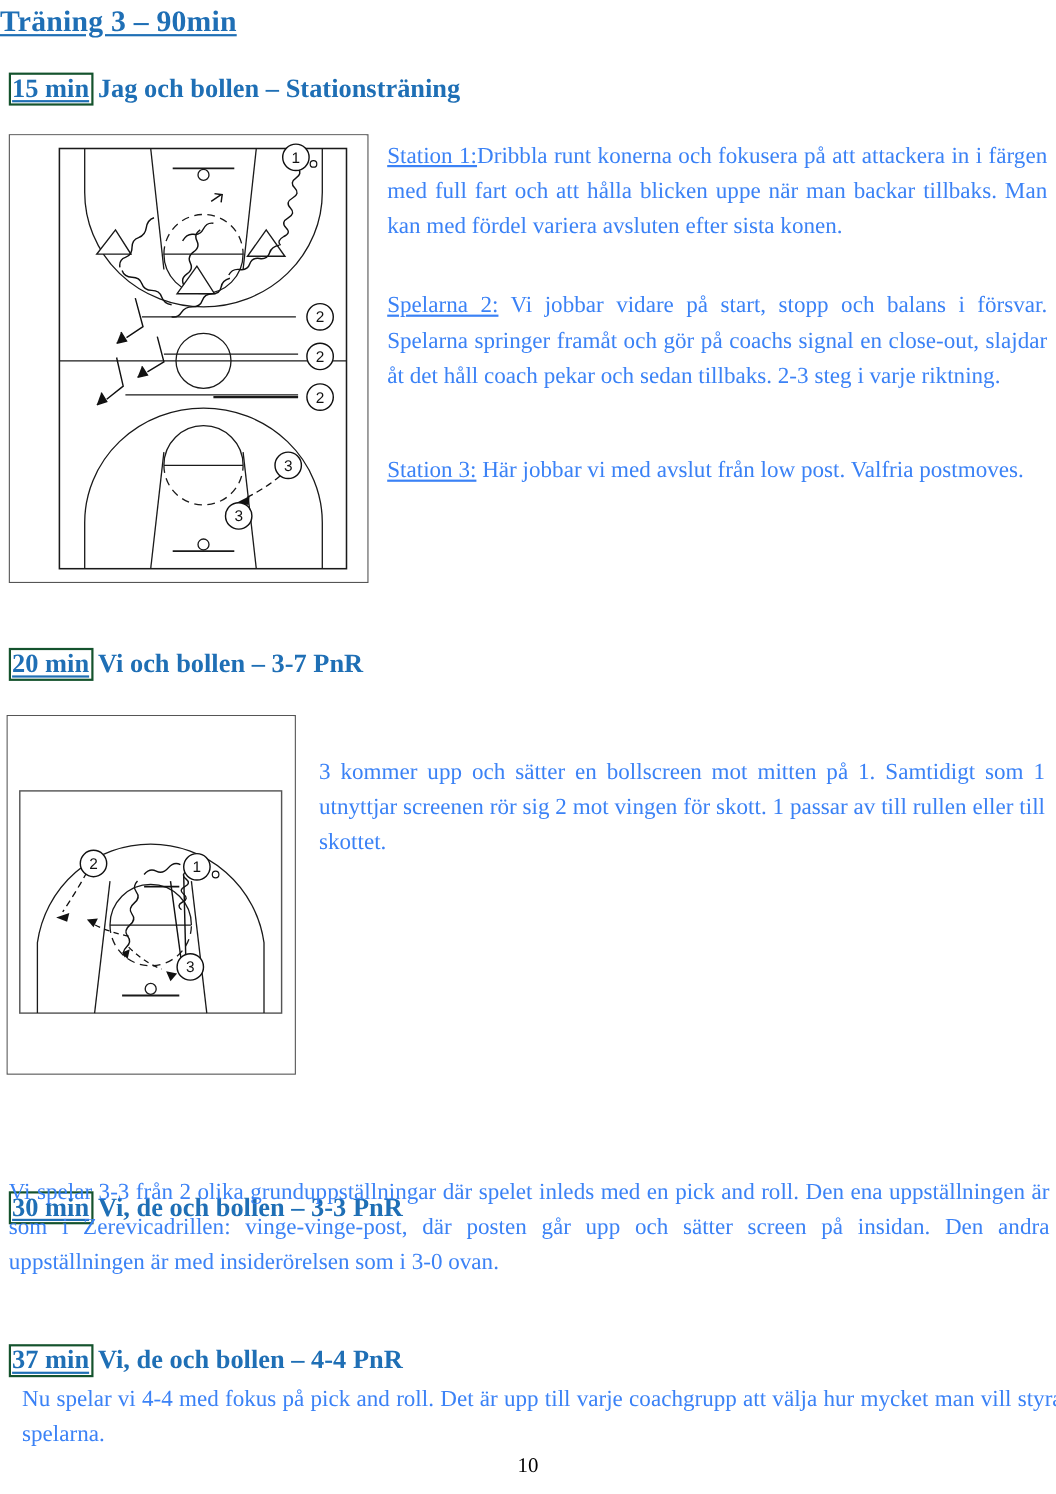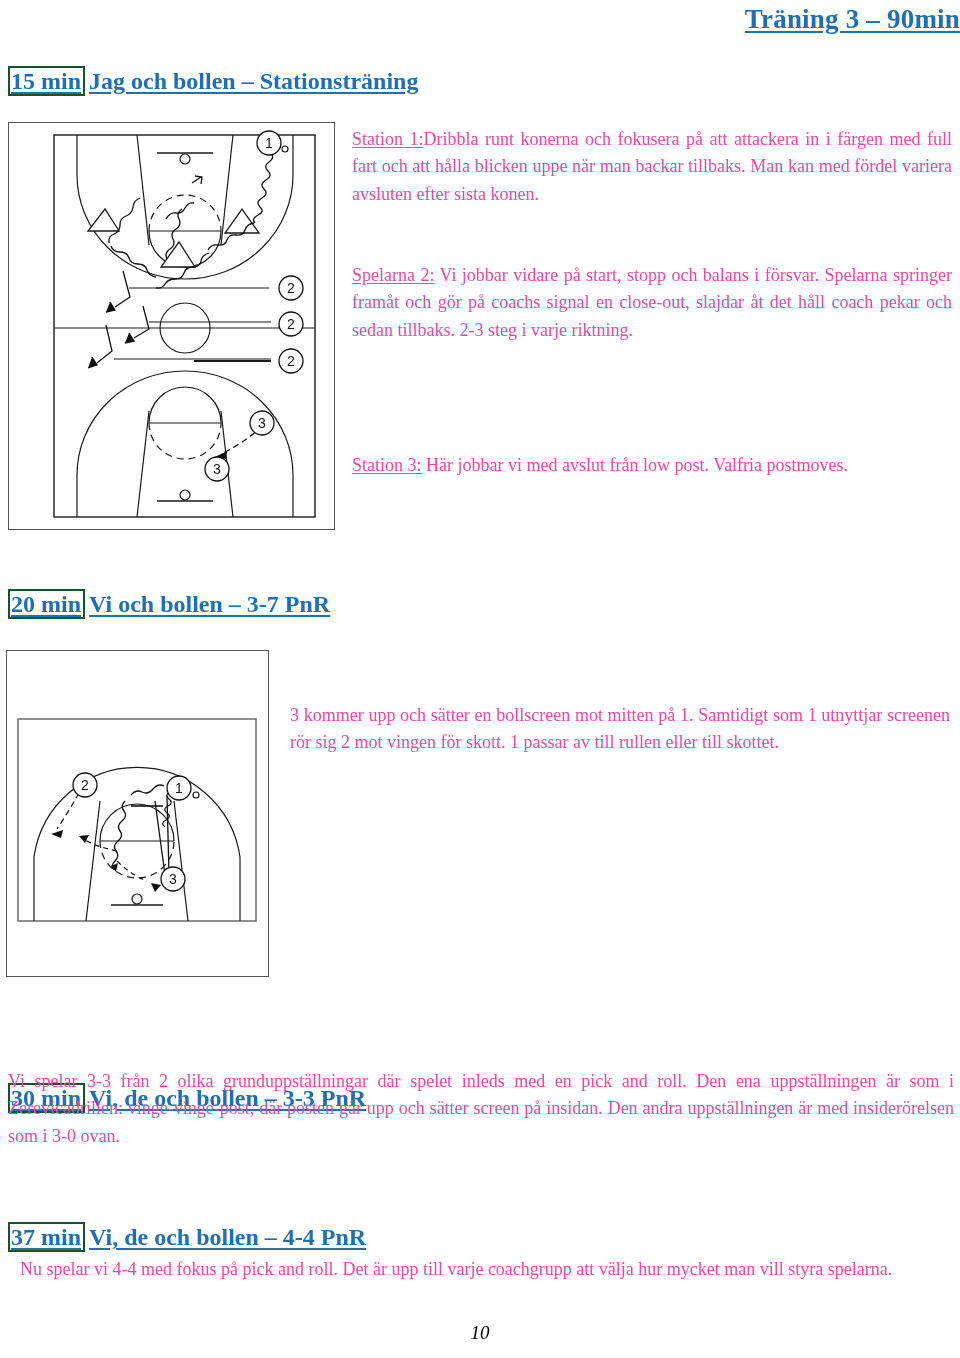--- a/index.html
+++ b/index.html
@@ -15,21 +15,21 @@
     color: #000000;
     overflow: hidden;
   }
 
   
   .doc-title {
     position: absolute;
     top: 4px;
     left: 0;
     width: 960px;
-    text-align: right;
+    text-align: left;
     font-size: 27px;
     font-weight: bold;
     color: #1F6FB5;
     letter-spacing: 0.2px;
   }
   .doc-title .u { text-decoration: underline; text-underline-offset: 3px; }
 
   .sect-head {
     position: absolute;
     left: 8px;
@@ -42,43 +42,41 @@
   .sect-head .minbox {
     display: inline-block;
     border: 2px solid #14532d;
     padding: 0 2px 0 1px;
     text-decoration: underline;
     text-underline-offset: 3px;
     box-sizing: border-box;
   }
   .sect-head .htitle {
     display: inline-block;
-    text-decoration: underline;
     text-underline-offset: 3px;
     padding-left: 4px;
   }
 
   
   .para {
     position: absolute;
-    font-size: 18px;
+    font-size: 21px;
     line-height: 1.52;
     text-align: justify;
-    color: #ec4899;
+    color: #3b82f6;
   }
   .para .ul { text-decoration: underline; text-underline-offset: 2px; }
 
   .pagenum {
     position: absolute;
     left: 0;
     width: 960px;
     top: 1322px;
     text-align: center;
     font-size: 19px;
-    font-style: italic;
   }
 
   
   .diagram-frame {
     position: absolute;
     border: 1.5px solid #555;
     background: #fff;
     box-sizing: border-box;
   }
   .diagram-frame svg { display: block; }
@@ -208,21 +206,21 @@
 </div>
 
 <div class="para" style="left:352px; top:126px; width:600px;">
   <span class="ul">Station 1:</span><span>Dribbla runt konerna och fokusera på att attackera in i färgen med full fart och att hålla blicken uppe när man backar tillbaks. Man kan med fördel variera avsluten efter sista konen.</span>
 </div>
 
 <div class="para" style="left:352px; top:262px; width:600px;">
   <span class="ul">Spelarna 2:</span><span> Vi jobbar vidare på start, stopp och balans i försvar. Spelarna springer framåt och gör på coachs signal en close-out, slajdar åt det håll coach pekar och sedan tillbaks. 2-3 steg i varje riktning.</span>
 </div>
 
-<div class="para" style="left:352px; top:412px; width:600px;margin-top:40px;">
+<div class="para" style="left:352px; top:412px; width:600px;">
   <span class="ul">Station 3:</span><span> Här jobbar vi med avslut från low post. Valfria postmoves.</span>
 </div>
 
 <div class="sect-head" style="top:589px;">
   <span class="minbox">20 min</span><span class="htitle">Vi och bollen – 3-7 PnR</span>
 </div>
 
 <div class="diagram-frame" style="left:6px; top:650px; width:263px; height:327px;">
   <svg width="260" height="324" viewBox="0 0 260 324" xmlns="http://www.w3.org/2000/svg">
     <rect x="0" y="0" width="260" height="324" fill="#ffffff"></rect>
@@ -293,21 +291,21 @@
         <circle cx="189" cy="144" r="3" fill="#fff" stroke="#111" stroke-width="1.1"></circle>
       </g>
       <g>
         <circle cx="166" cy="228" r="12" fill="#fff" stroke="#111" stroke-width="1.3"></circle>
         <text x="166" y="233" text-anchor="middle">3</text>
       </g>
     </g>
   </svg>
 </div>
 
-<div class="para" style="left:290px; top:702px; width:660px;font-family:Liberation Serif, serif;">
+<div class="para" style="left:290px; top:686px; width:660px;font-family:Liberation Serif, serif;">
   <span>3 kommer upp och sätter en bollscreen mot mitten på 1. Samtidigt som 1 utnyttjar screenen rör sig 2 mot vingen för skott. 1 passar av till rullen eller till skottet.</span>
 </div>
 
 <div class="sect-head" style="top:1083px;">
   <span class="minbox">30 min</span><span class="htitle">Vi, de och bollen – 3-3 PnR</span>
 </div>
 
 <div class="para" style="left:8px; top:1068px; width:946px;">
   <span>Vi spelar 3-3 från 2 olika grunduppställningar där spelet inleds med en pick and roll. Den ena uppställningen är som i Zerevicadrillen: vinge-vinge-post, där posten går upp och sätter screen på insidan. Den andra uppställningen är med insiderörelsen som i 3-0 ovan.</span>
 </div>

